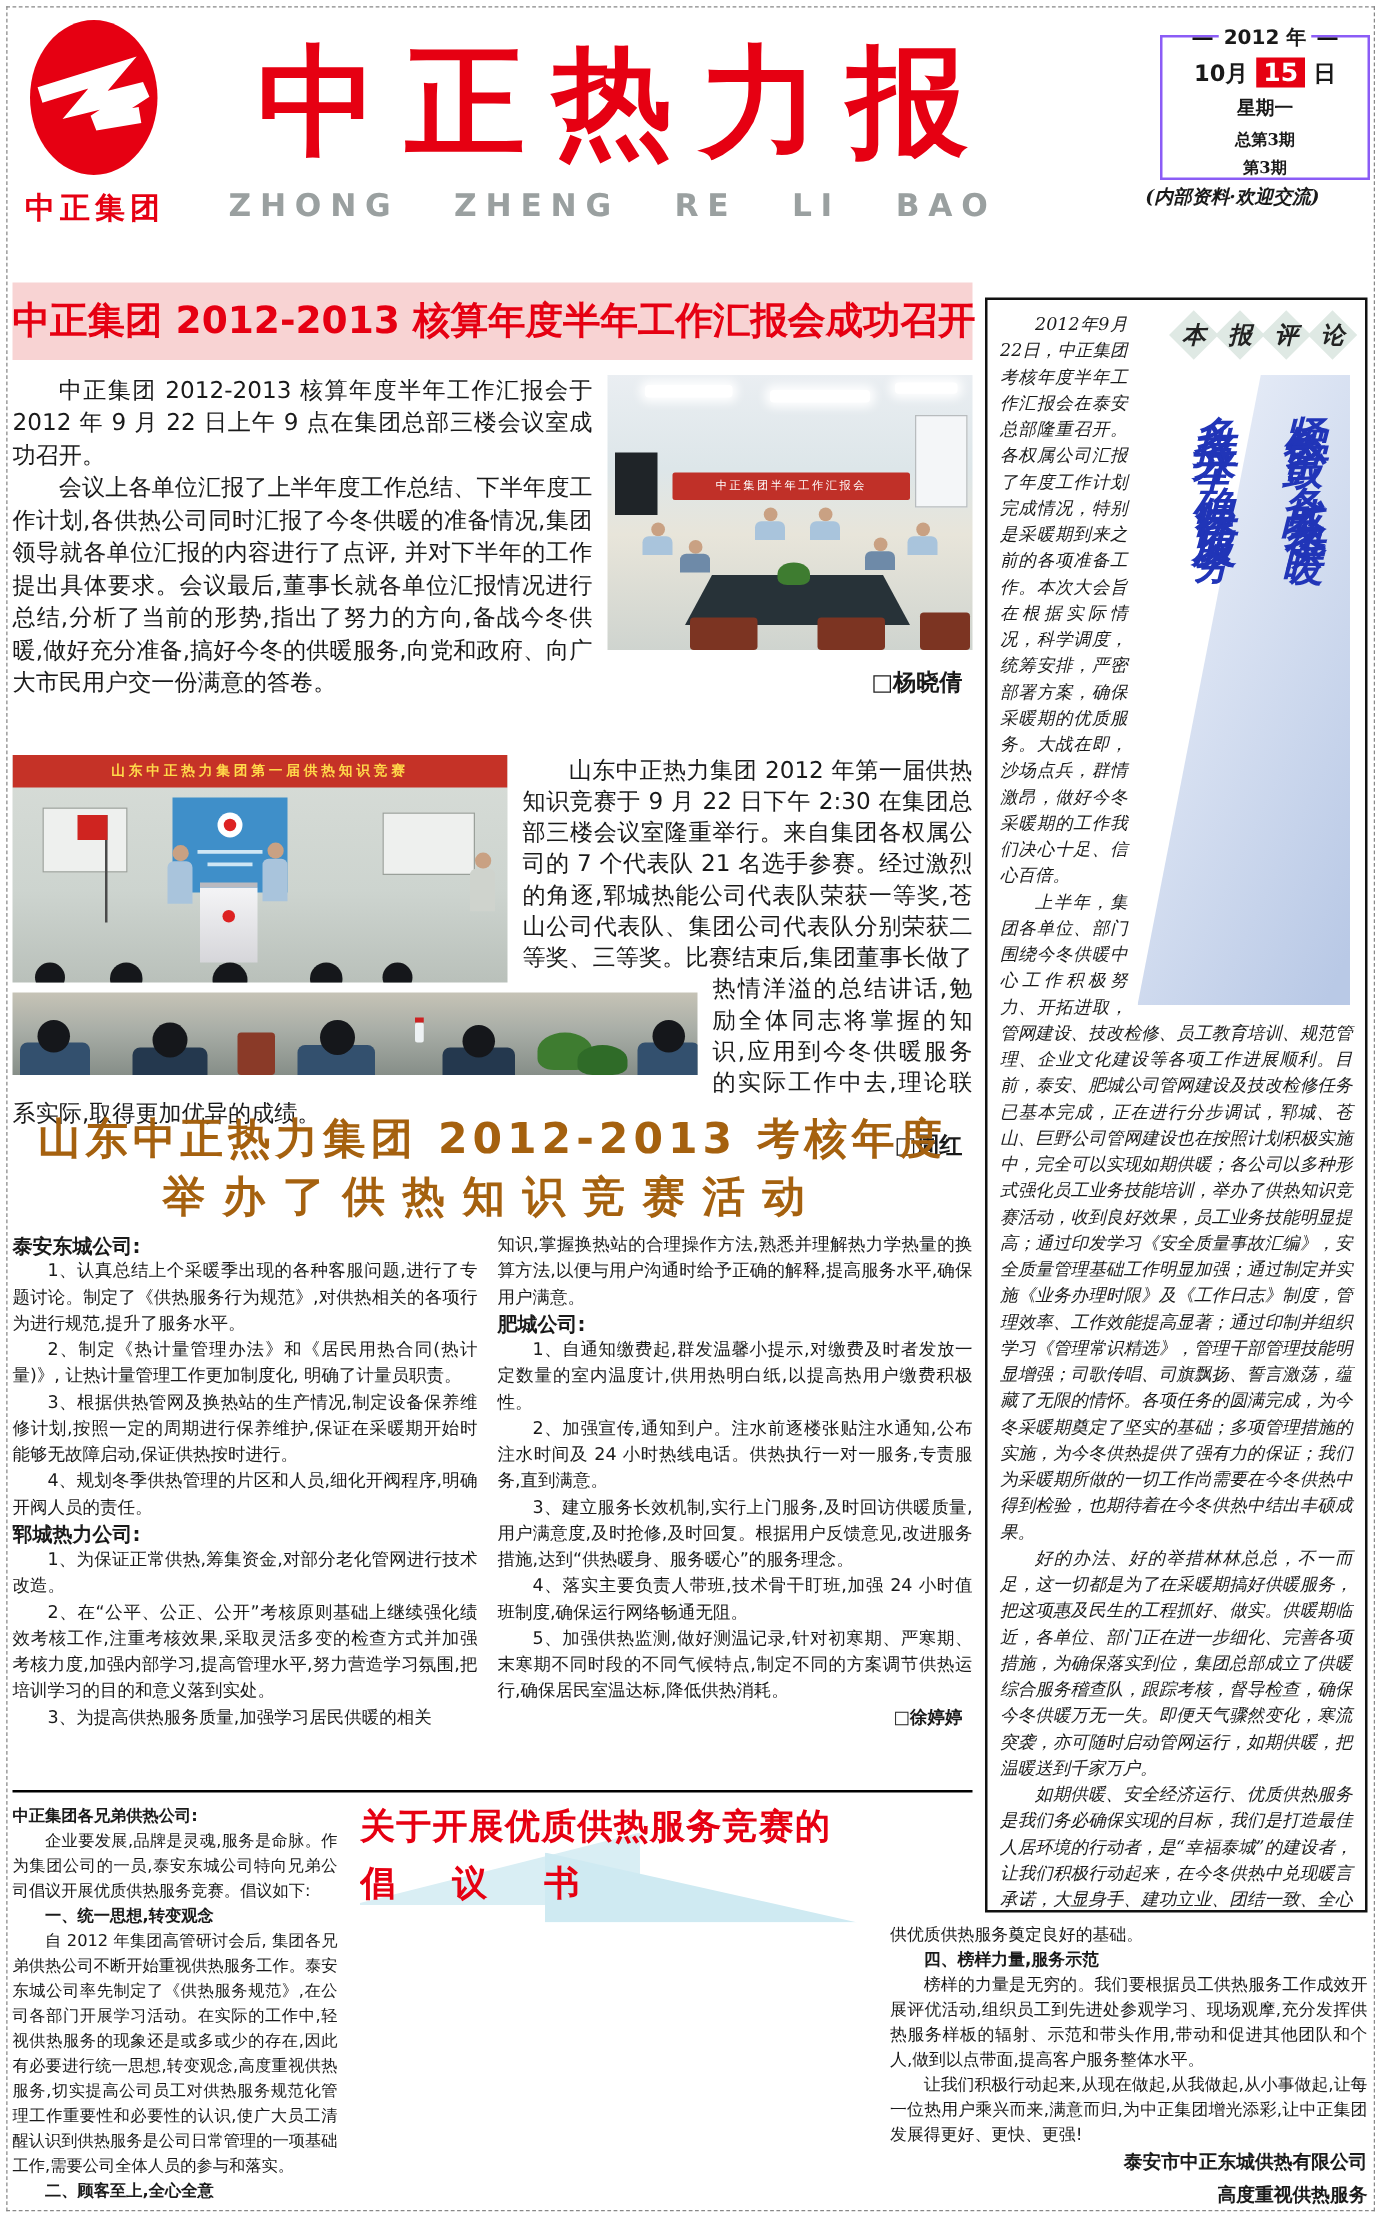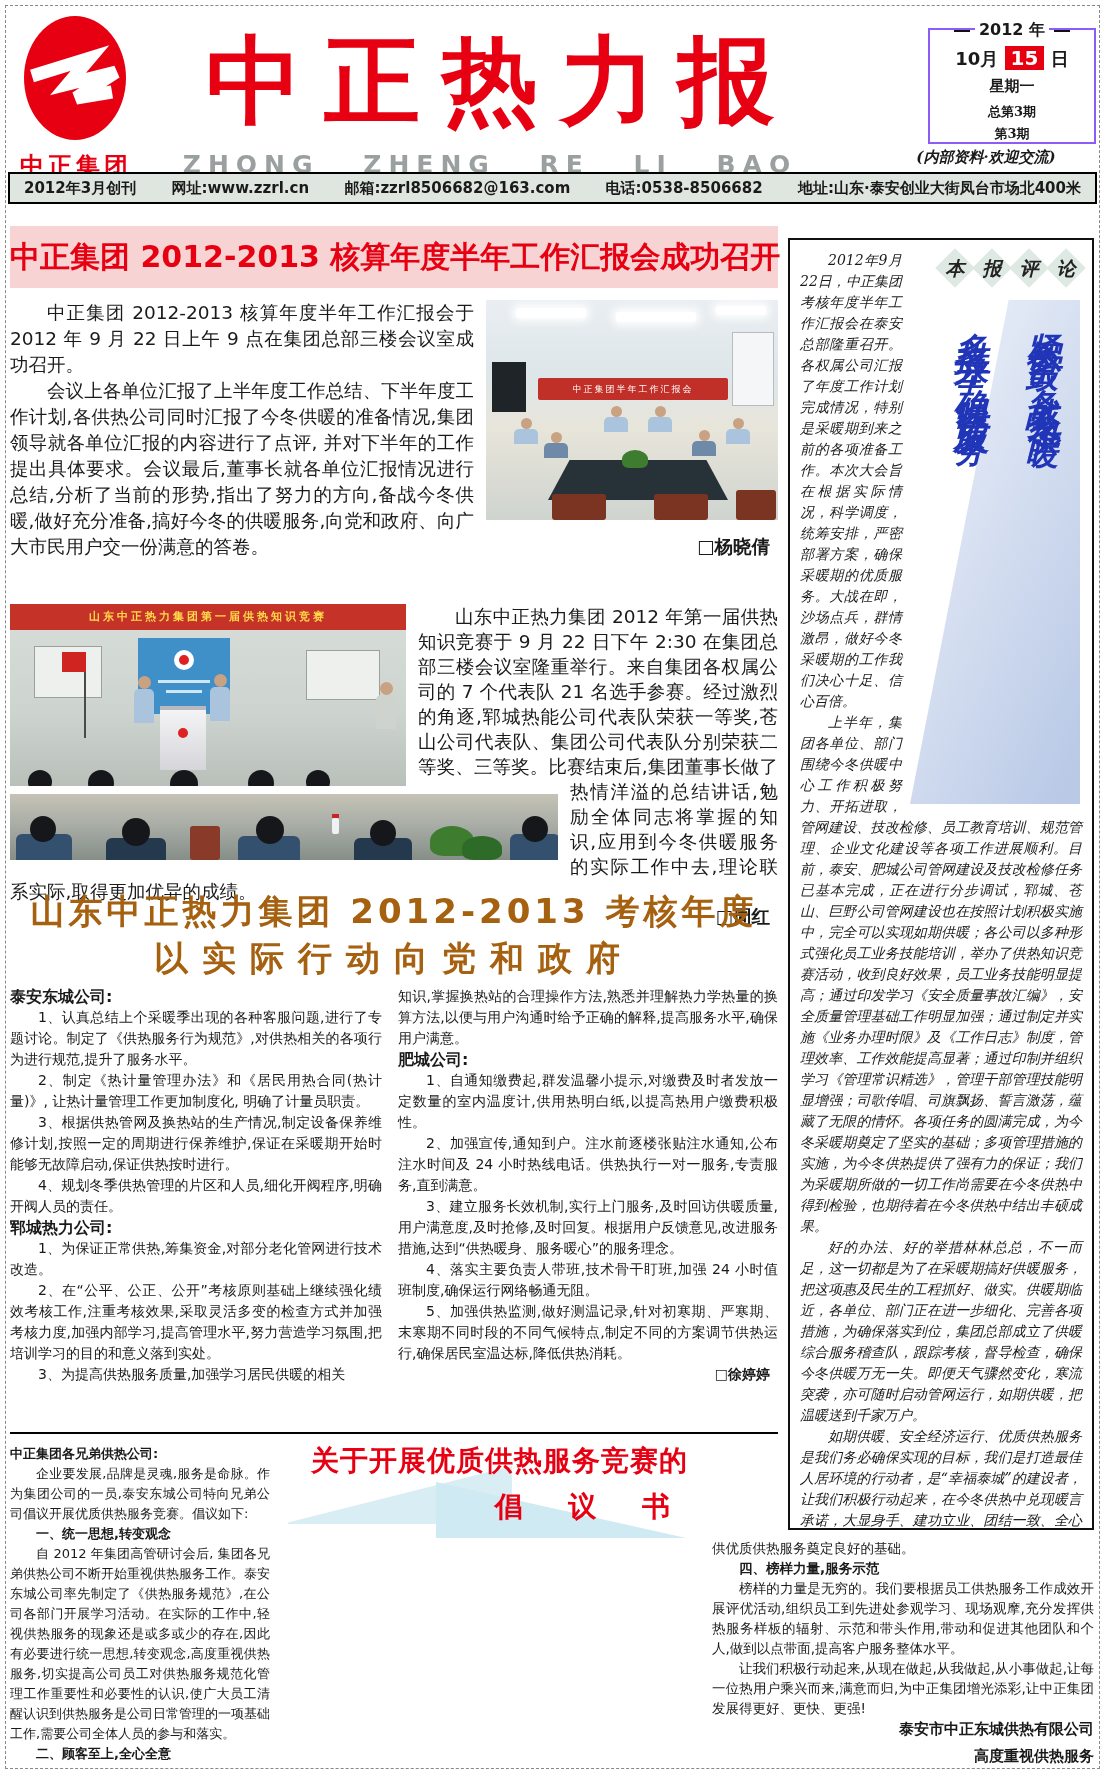--- a/index.html
+++ b/index.html
@@ -124,21 +124,21 @@
   
   #divider{left:10px;top:1432px;width:768px;border-top:2px solid #000;height:0;}
   #pc1{left:10px;top:1444px;width:260px;height:330px;font-size:13px;line-height:20px;}
   #pc2{left:288px;top:1436px;width:400px;height:338px;overflow:hidden;}
   #pc2-text{padding:6px 20px 0 20px;font-size:14.5px;line-height:21px;}
   #pbhead{position:relative;height:112px;}
   #pbhead .deco1{position:absolute;left:-6px;top:30px;width:230px;height:58px;background:#d9eef4;
                  clip-path:polygon(0 100%,100% 0,100% 100%);}
   #pbhead .deco2{position:absolute;right:2px;top:46px;width:250px;height:56px;background:#cfeaf2;
                  clip-path:polygon(0 0,100% 100%,0 100%);}
-  #pbhead .l1,#pbhead .l2{position:relative;text-align:right;color:#e60012;font-weight:900;white-space:nowrap;}
+  #pbhead .l1,#pbhead .l2{position:relative;text-align:left;color:#e60012;font-weight:900;white-space:nowrap;}
   #pbhead .l1{font-size:28px;padding-top:6px;letter-spacing:1px;}
   #pbhead .l2{font-size:28px;letter-spacing:18px;padding-top:8px;}
   #pc3{left:712px;top:1538px;width:382px;height:180px;overflow:hidden;font-size:13.5px;line-height:20px;}
   #pcsig{left:712px;top:1716px;width:382px;text-align:right;font-weight:bold;font-size:15px;line-height:27px;}
 </style>
 </head>
 <body>
 
 <div id="page">
   <div class="frame"></div>
@@ -160,28 +160,20 @@
       <span>10月</span>
       <span class="daynum">15</span>
       <span>日</span>
     </div>
     <div class="drow drow2">星期一</div>
     <div class="drow drow3">总第3期</div>
     <div class="drow drow4">第3期</div>
   </div>
   <div id="mast-note" class="abs">(内部资料·欢迎交流)</div>
 
-  <div id="infobar" class="abs">
-
-  <span class="ib">2012年3月创刊</span>
-      <span class="ib">网址:www.zzrl.cn</span>
-      <span class="ib">邮箱:zzrl8506682@163.com</span>
-      <span class="ib">电话:0538-8506682</span>
-      <span class="ib">地址:山东·泰安创业大街凤台市场北400米</span>
-    </div>
 
   <div id="hl1" class="abs">中正集团 2012-2013 核算年度半年工作汇报会成功召开</div>
   <div id="a1" class="abs">
     <div id="photo1" class="ph">
       <span class="lt" style="left:30px;top:8px;width:70px;height:10px;"></span>
       <span class="lt" style="left:130px;top:12px;width:80px;height:10px;"></span>
       <span class="lt" style="left:230px;top:6px;width:50px;height:9px;"></span>
       <span class="banner1">中正集团半年工作汇报会</span>
       <span class="win" style="right:4px;top:32px;width:40px;height:72px;"></span>
       <span class="scr" style="left:6px;top:62px;width:34px;height:50px;"></span>
@@ -278,21 +270,21 @@
     </div>
     <div>
 
     <p class="pr">山东中正热力集团 2012 年第一届供热知识竞赛于 9 月 22 日下午 2:30 在集团总部三楼会议室隆重举行。来自集团各权属公司的 7 个代表队 21 名选手参赛。经过激烈的角逐,郓城热能公司代表队荣获一等奖,苍山公司代表队、集团公司代表队分别荣获二等奖、三等奖。比赛结束后,集团董事长做了热情洋溢的总结讲话,勉励全体同志将掌握的知识,应用到今冬供暖服务的实际工作中去,理论联系实际,取得更加优异的成绩。</p>
         <p class="pr sig">□周红</p>
       </div>
   </div>
 
   <div id="hl3" class="abs">
     <div class="l1">山东中正热力集团 2012-2013 考核年度</div>
-    <div class="l2">以实际行动向党和政府</div>
+    <div class="l2">举办了供热知识竞赛活动</div>
   </div>
   <div id="a3l" class="abs">
 
   <p class="pr head">泰安东城公司:</p>
       <p class="pr">1、认真总结上个采暖季出现的各种客服问题,进行了专题讨论。制定了《供热服务行为规范》,对供热相关的各项行为进行规范,提升了服务水平。</p>
       <p class="pr">2、制定《热计量管理办法》和《居民用热合同(热计量)》, 让热计量管理工作更加制度化, 明确了计量员职责。</p>
       <p class="pr">3、根据供热管网及换热站的生产情况,制定设备保养维修计划,按照一定的周期进行保养维护,保证在采暖期开始时能够无故障启动,保证供热按时进行。</p>
       <p class="pr">4、规划冬季供热管理的片区和人员,细化开阀程序,明确开阀人员的责任。</p>
       <p class="pr head">郓城热力公司:</p>
       <p class="pr">1、为保证正常供热,筹集资金,对部分老化管网进行技术改造。</p>

